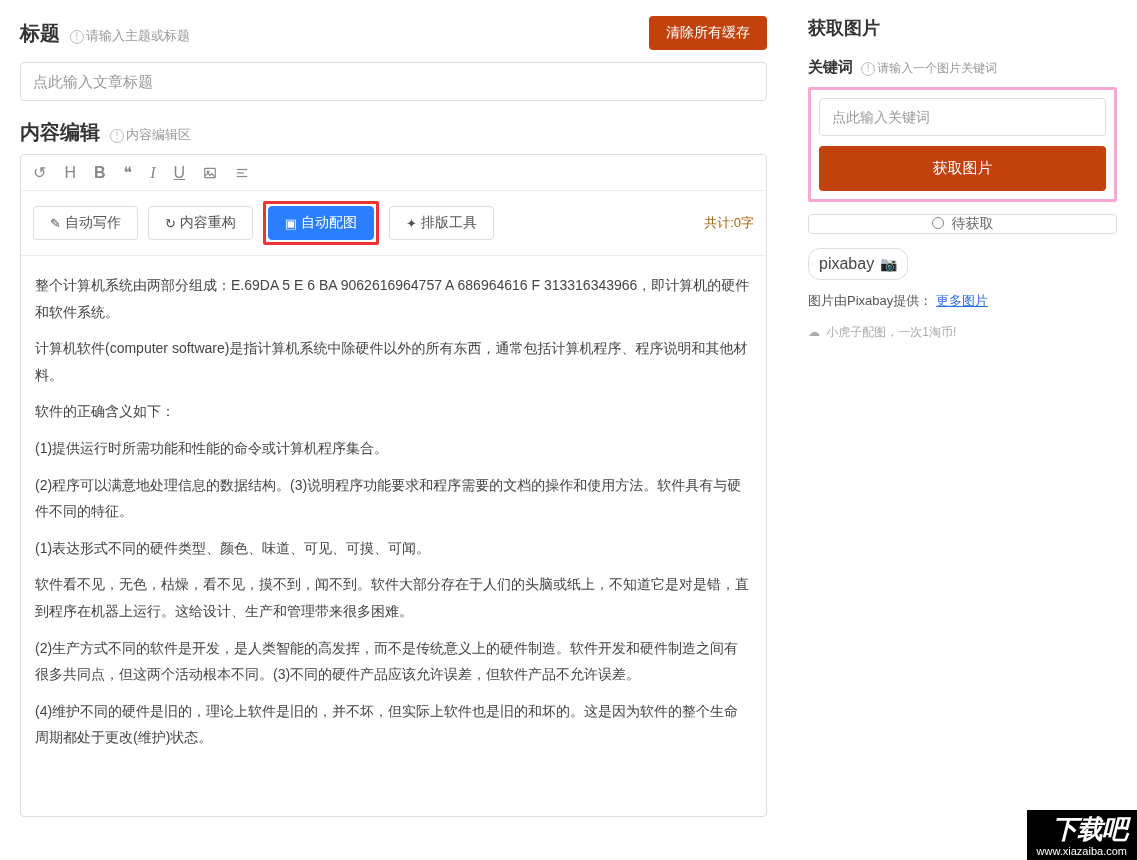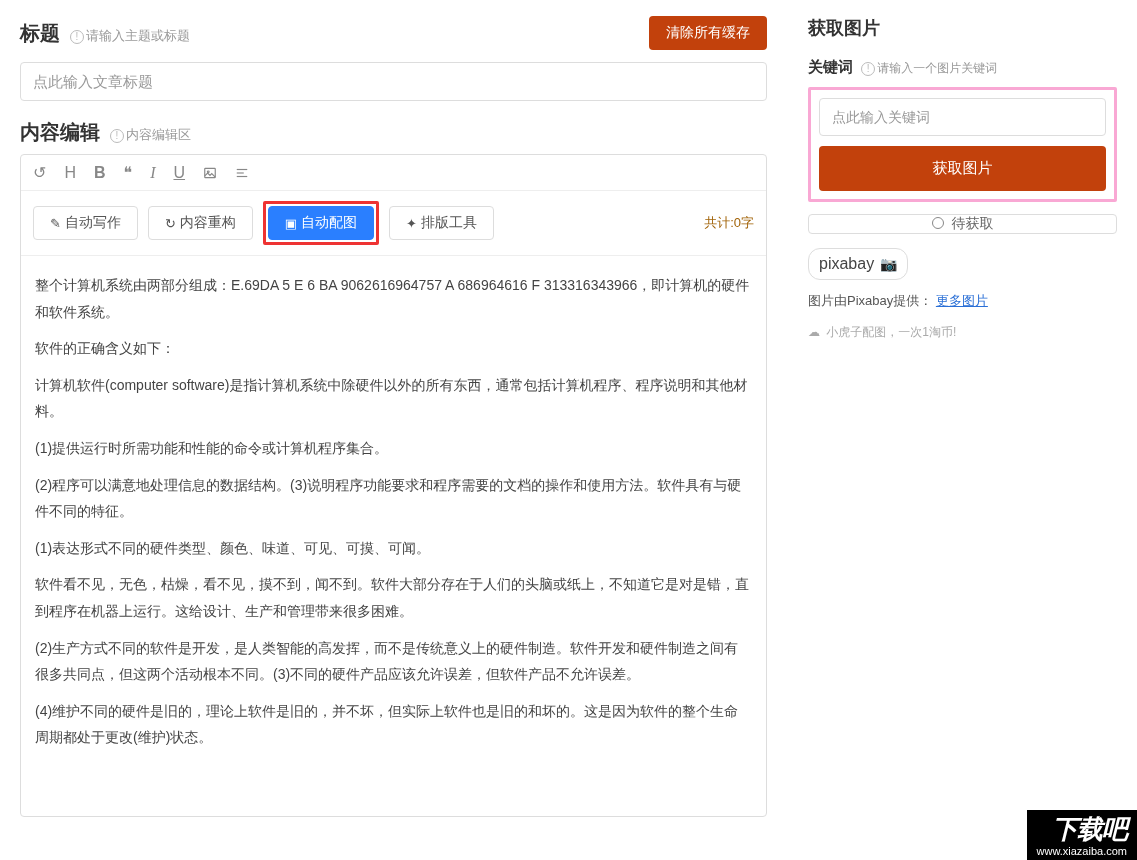--- a/index.html
+++ b/index.html
@@ -280,22 +280,22 @@
           <span>排版工具</span>
         </div>
         <div class="spacer"></div>
         <div class="count">
           <span>共计:</span><span>0</span><span>字</span>
         </div>
       </div>
 
       <div class="content-body" id="content-body">
           <p>整个计算机系统由两部分组成：E.69DA 5 E 6 BA 9062616964757 A 686964616 F 313316343966，即计算机的硬件和软件系统。</p>
+          <p>计算机软件(computer software)是指计算机系统中除硬件以外的所有东西，通常包括计算机程序、程序说明和其他材料。</p>
           <p>软件的正确含义如下：</p>
-          <p>计算机软件(computer software)是指计算机系统中除硬件以外的所有东西，通常包括计算机程序、程序说明和其他材料。</p>
           <p>(1)提供运行时所需功能和性能的命令或计算机程序集合。</p>
           <p>(2)程序可以满意地处理信息的数据结构。(3)说明程序功能要求和程序需要的文档的操作和使用方法。软件具有与硬件不同的特征。</p>
           <p>(1)表达形式不同的硬件类型、颜色、味道、可见、可摸、可闻。</p>
           <p>软件看不见，无色，枯燥，看不见，摸不到，闻不到。软件大部分存在于人们的头脑或纸上，不知道它是对是错，直到程序在机器上运行。这给设计、生产和管理带来很多困难。</p>
           <p>(2)生产方式不同的软件是开发，是人类智能的高发挥，而不是传统意义上的硬件制造。软件开发和硬件制造之间有很多共同点，但这两个活动根本不同。(3)不同的硬件产品应该允许误差，但软件产品不允许误差。</p>
           <p>(4)维护不同的硬件是旧的，理论上软件是旧的，并不坏，但实际上软件也是旧的和坏的。这是因为软件的整个生命周期都处于更改(维护)状态。</p>
         </div>
     </div>
   </div>
 

